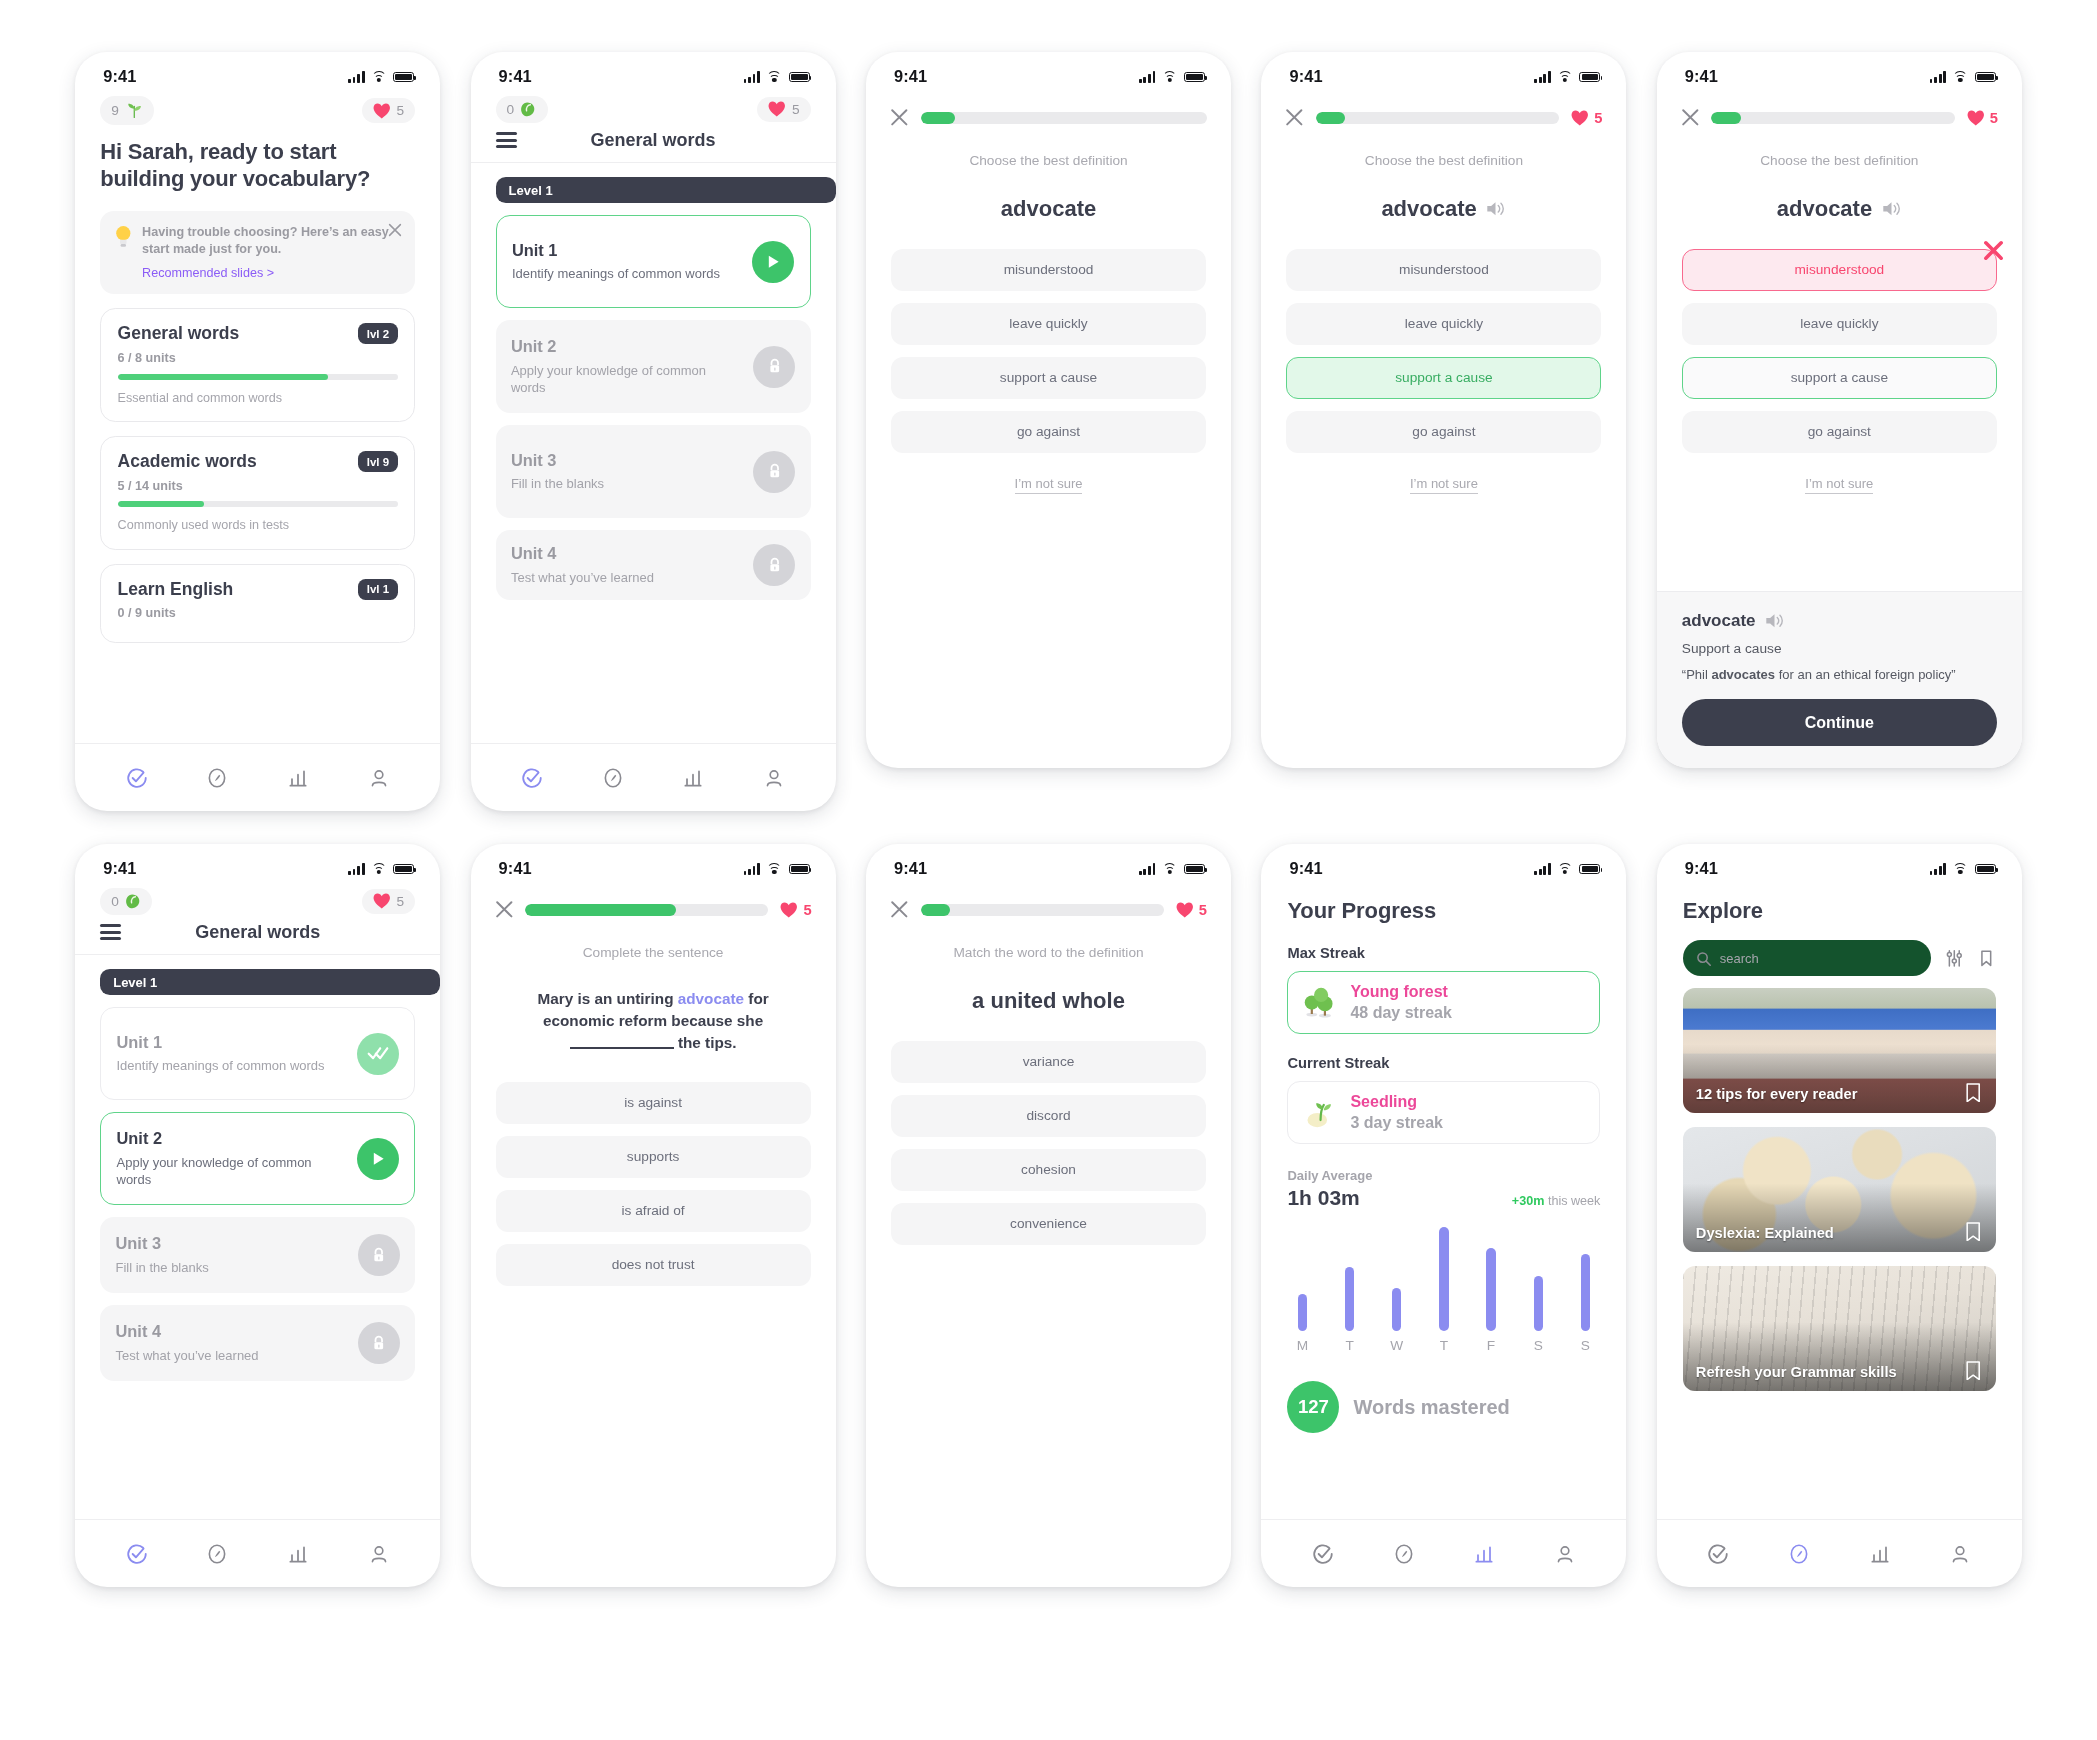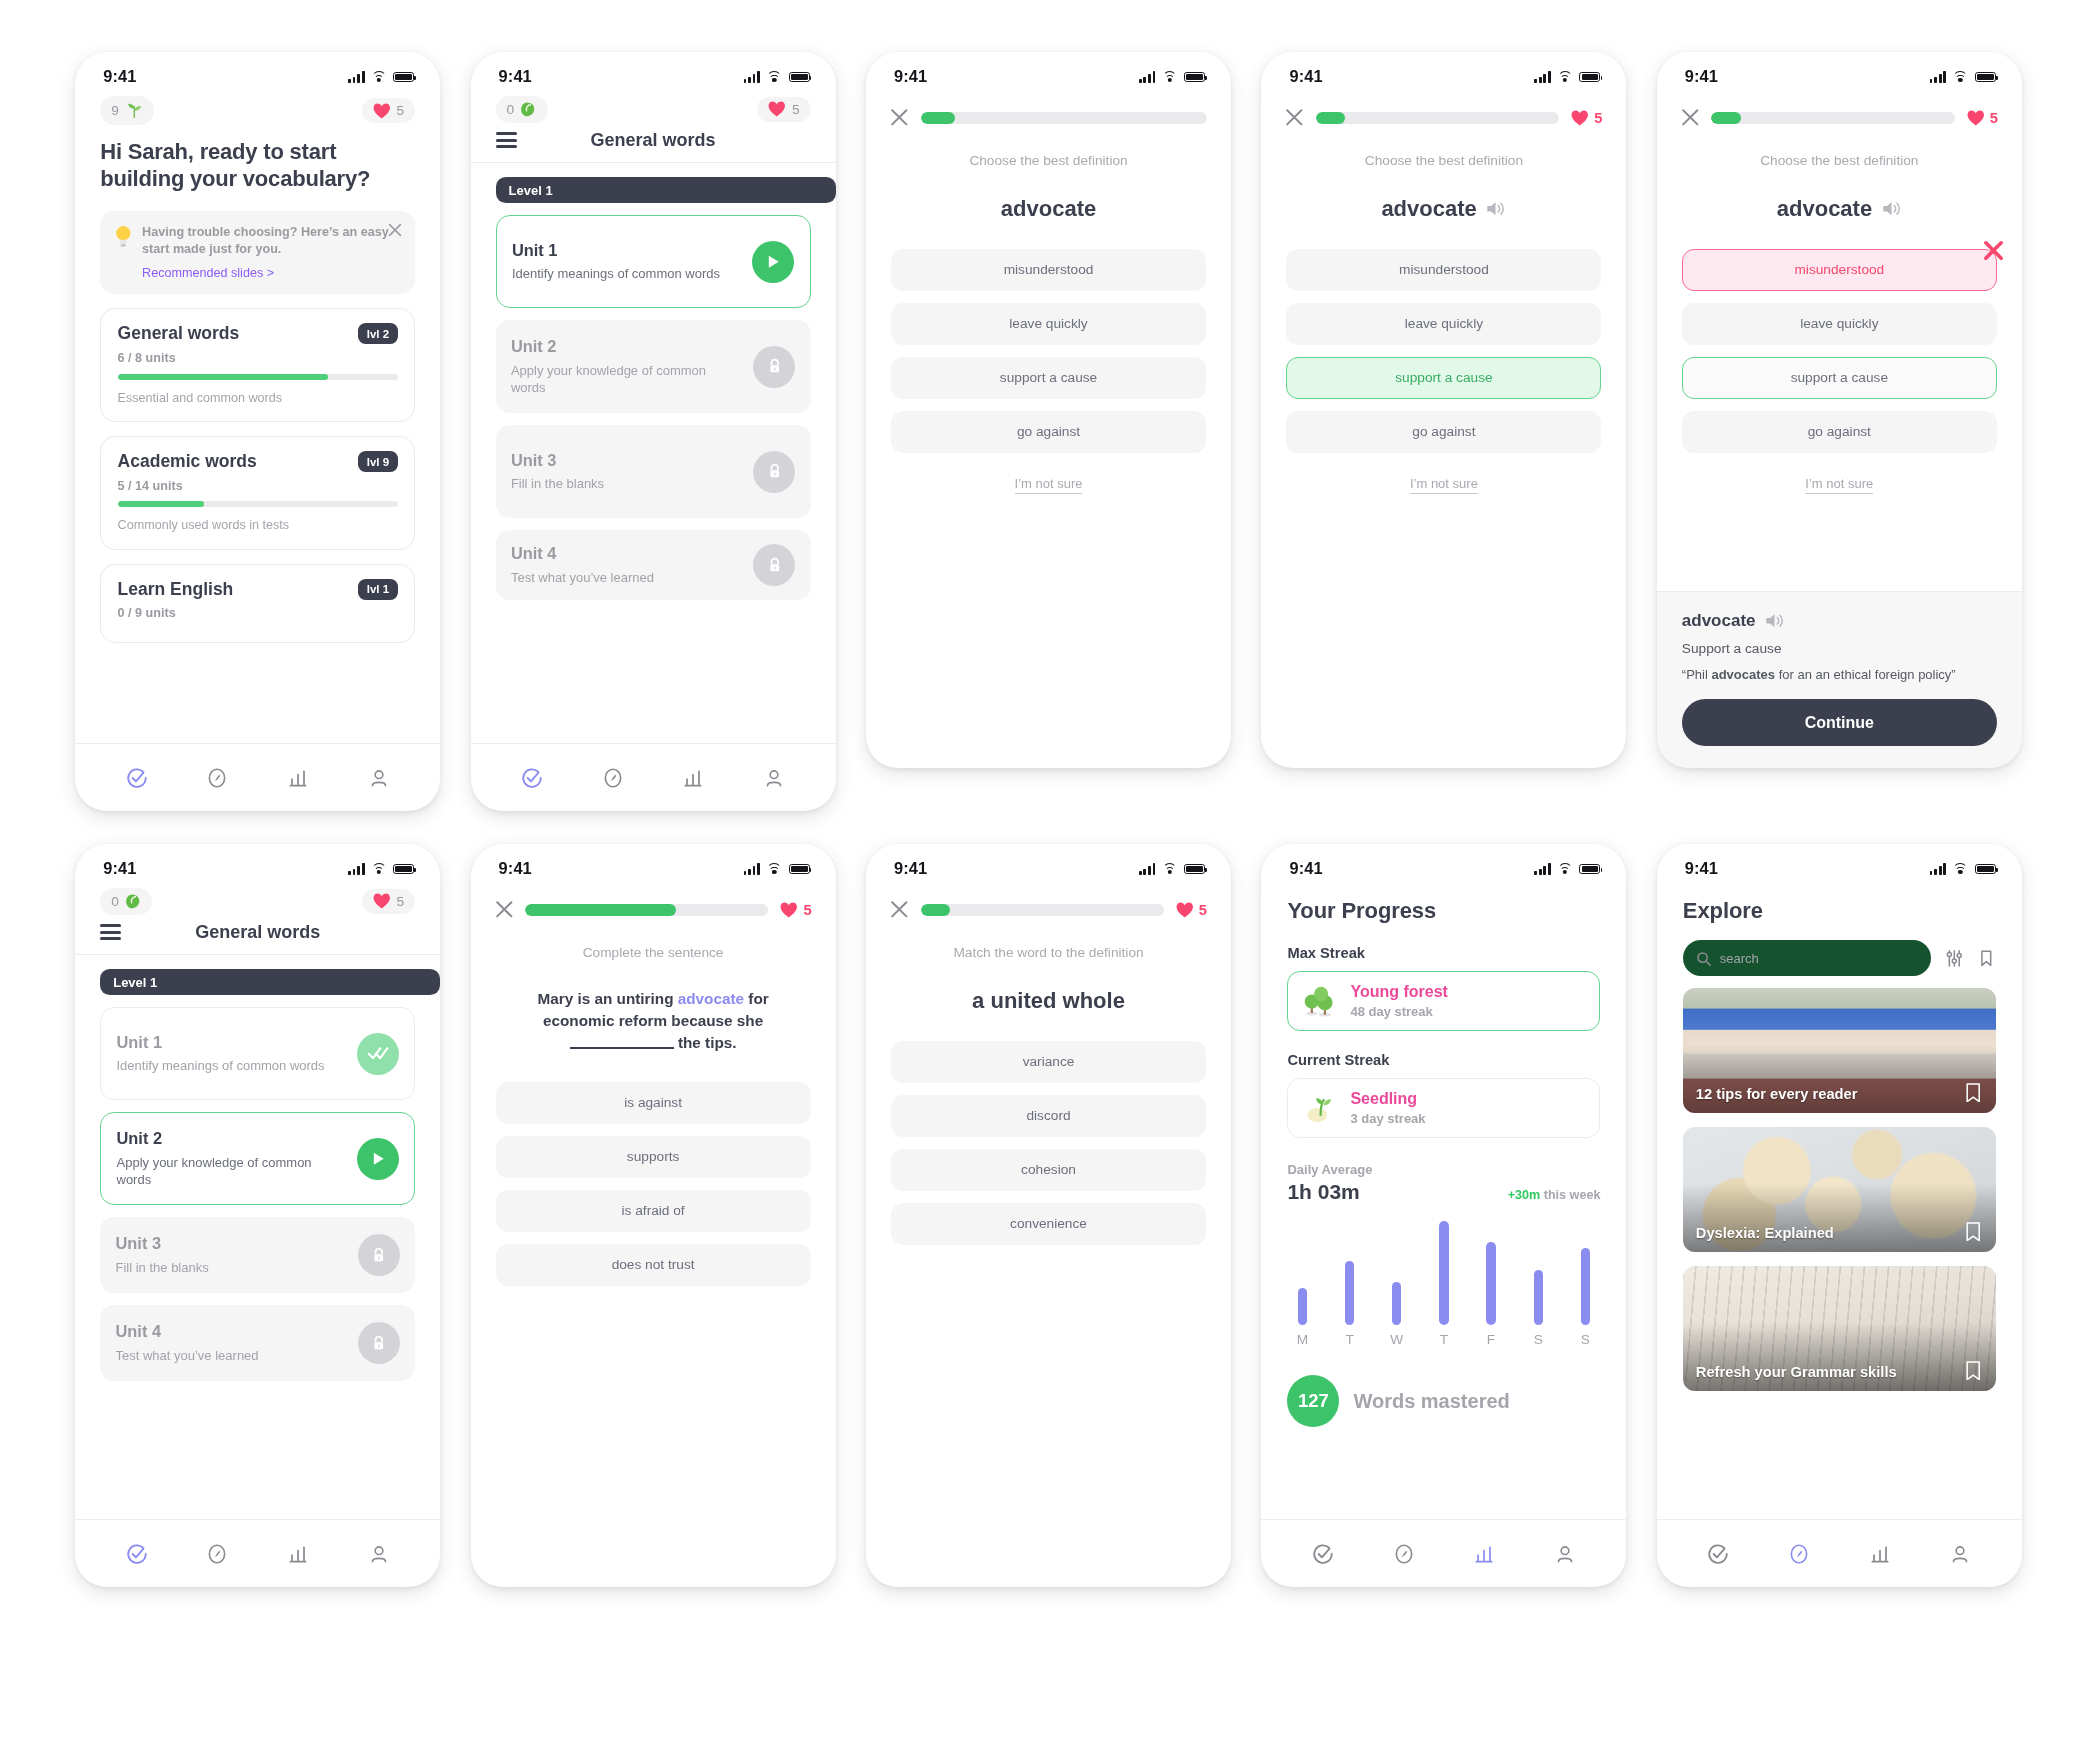--- a/index.html
+++ b/index.html
@@ -186,27 +186,27 @@
   
   .sect { font-size: 14.7px; font-weight: 700; color: #3c3f4d; padding: 21px 26px 0 26px; }
   .streak {
     margin: 9.8px 26px 0 26px; border-radius: 13px; padding: 11px 14px;
     display: flex; align-items: center; gap: 12px; min-height: 60px;
   }
   .streak.hl { border: 1.1px solid #5fd48a; }
   .streak.plain { border: 1.1px solid #ececef; }
   .s-ico { width: 36px; height: 34px; flex: 0 0 36px; }
   .s-name { font-size: 16px; font-weight: 700; color: #ec4899; }
-  .s-sub  { font-size: 13px; font-weight: 700; color: #a5a5ac; margin-top: 3.3px; }
+  .s-sub  { font-size: 16px; font-weight: 700; color: #a5a5ac; margin-top: 3.3px; }
 
   .davg { padding: 24px 26px 0 26px; }
   .davg-lbl { font-size: 13px; color: #a5a5ac; font-weight: 700; }
   .davg-row { display: flex; align-items: baseline; justify-content: space-between; margin-top: 3.3px; }
   .davg-val { font-size: 21px; font-weight: 700; color: #3c3f4d; }
-  .davg-delta { font-size: 12.6px; font-weight: 700; color: #a5a5ac; }
+  .davg-delta { font-size: 12.6px; font-weight: 400; color: #a5a5ac; }
   .davg-delta b { color: #2fc95f; }
 
   .chart { padding: 16.4px 29.5px 0 29.5px; }
   .bars { height: 104px; display: flex; align-items: flex-end; justify-content: space-between; }
   .bcol { width: 23px; display: flex; flex-direction: column; align-items: center; }
   .bcol i { display: block; width: 9.3px; background: #8b8cf0; border-radius: 546px; }
   .blabels { display: flex; justify-content: space-between; margin-top: 7.6px; }
   .blabels span { width: 23px; text-align: center; font-size: 13.7px; color: #a5a5ac; }
 
   .mastered { display: flex; align-items: center; gap: 14px; padding: 28px 26px 0 26px; }

